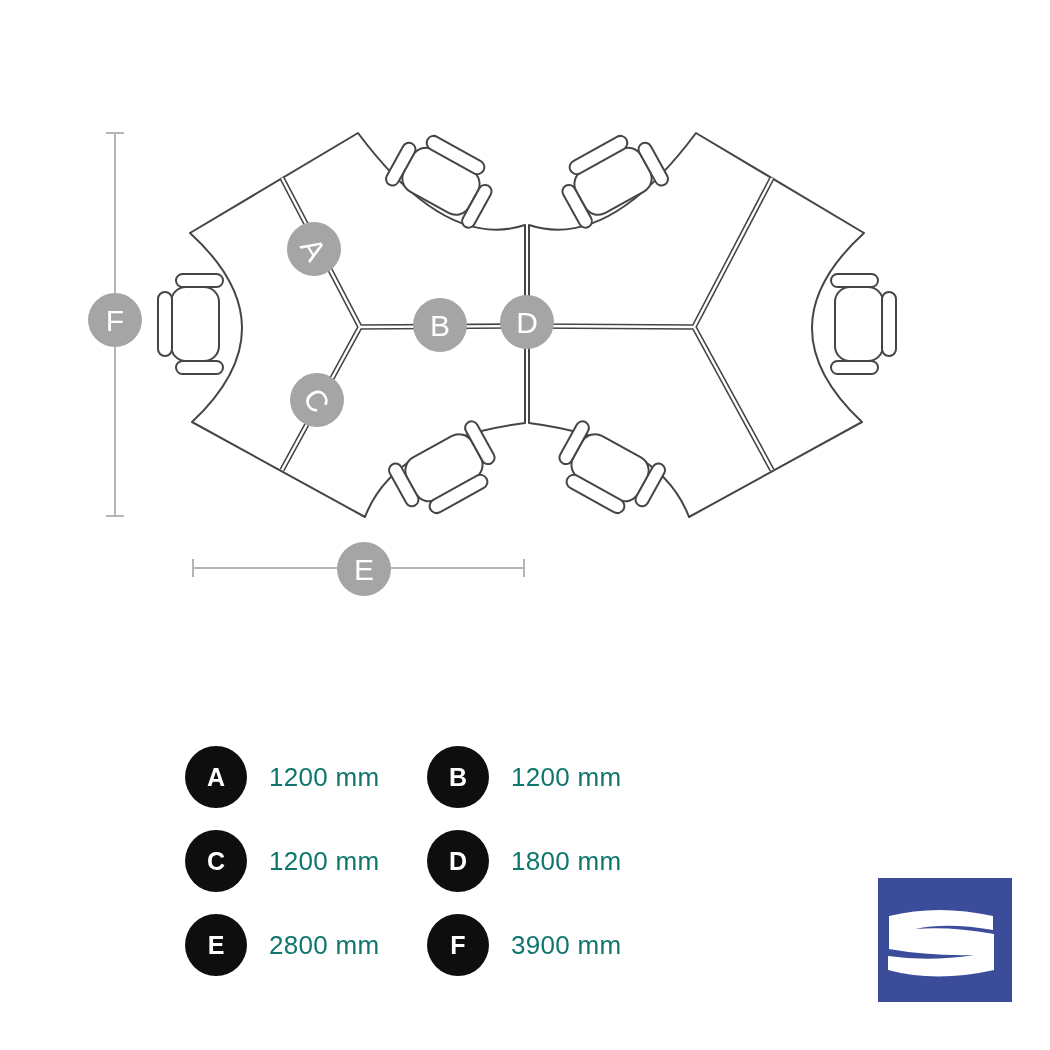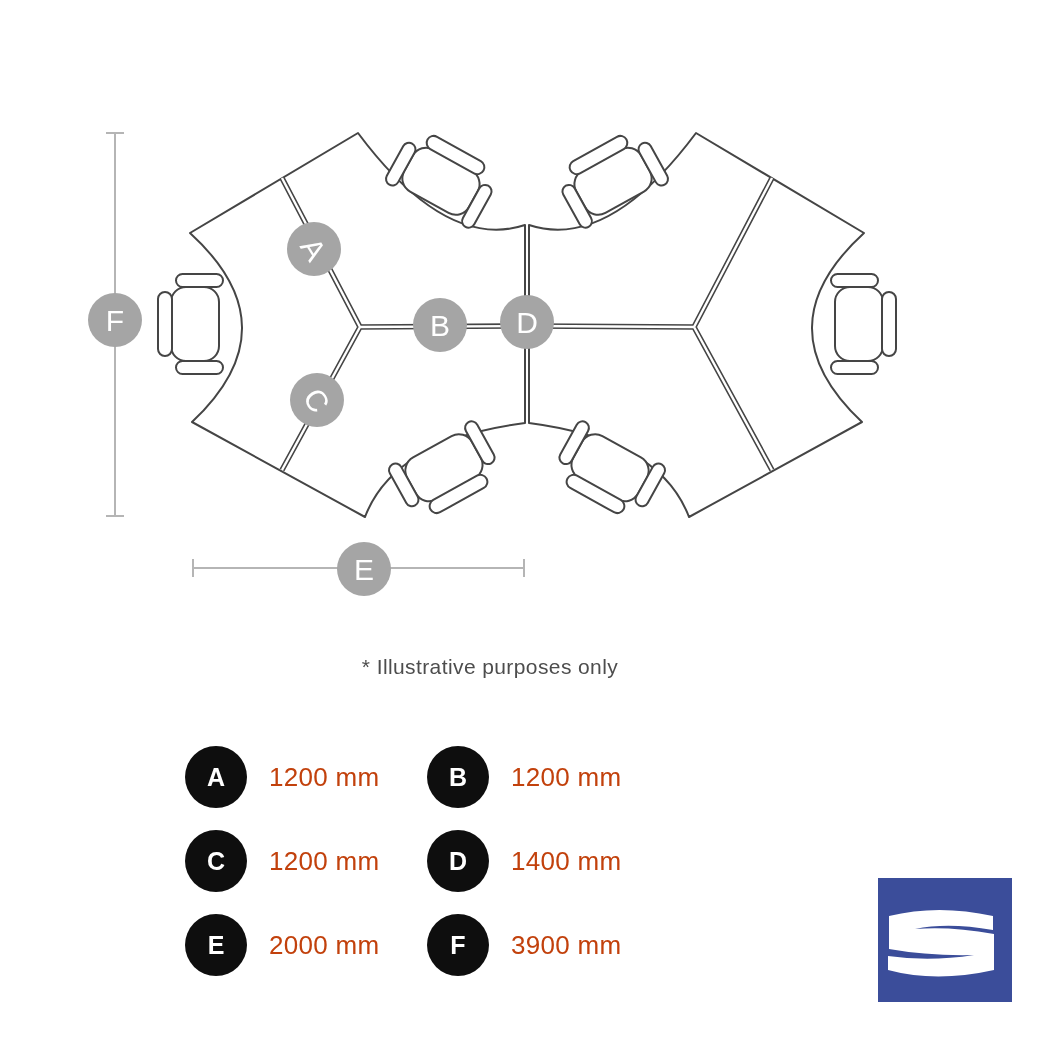--- a/index.html
+++ b/index.html
@@ -48,21 +48,21 @@
     display: flex;
     align-items: center;
     justify-content: center;
     color: #ffffff;
     font-size: 25px;
     font-weight: 700;
     flex: 0 0 auto;
   }
   .legend-value {
     font-size: 26px;
-    color: #c2410c;
+    color: #0f766e;
     letter-spacing: 0.3px;
     white-space: nowrap;
   }
   
   .li-0 { left: 185px; top: 746px; }
   .li-1 { left: 427px; top: 746px; }
   .li-2 { left: 185px; top: 830px; }
   .li-3 { left: 427px; top: 830px; }
   .li-4 { left: 185px; top: 914px; }
   .li-5 { left: 427px; top: 914px; }
@@ -131,42 +131,41 @@
       <text class="marker-letter" x="527" y="333">D</text>
 
       <circle cx="364" cy="569" r="27" fill="#a5a5a5"></circle>
       <text class="marker-letter" x="364" y="580">E</text>
 
       <circle cx="115" cy="320" r="27" fill="#a5a5a5"></circle>
       <text class="marker-letter" x="115" y="331">F</text>
     </g>
   </svg>
 
-  <div class="note">* Illustrative purposes only</div>
 
   <div>
     <div class="legend-item li-0">
       <div class="legend-circle">A</div>
       <span class="legend-value">1200 mm</span>
     </div>
     <div class="legend-item li-1">
       <div class="legend-circle">B</div>
       <span class="legend-value">1200 mm</span>
     </div>
     <div class="legend-item li-2">
       <div class="legend-circle">C</div>
       <span class="legend-value">1200 mm</span>
     </div>
     <div class="legend-item li-3">
       <div class="legend-circle">D</div>
-      <span class="legend-value">1400 mm</span>
+      <span class="legend-value">1800 mm</span>
     </div>
     <div class="legend-item li-4">
       <div class="legend-circle">E</div>
-      <span class="legend-value">2000 mm</span>
+      <span class="legend-value">2800 mm</span>
     </div>
     <div class="legend-item li-5">
       <div class="legend-circle">F</div>
       <span class="legend-value">3900 mm</span>
     </div>
   </div>
 
   <div class="logo">
     <svg viewBox="0 0 134 124" aria-hidden="true">
       <rect x="0" y="0" width="134" height="124" fill="#3b4d9a"></rect>

